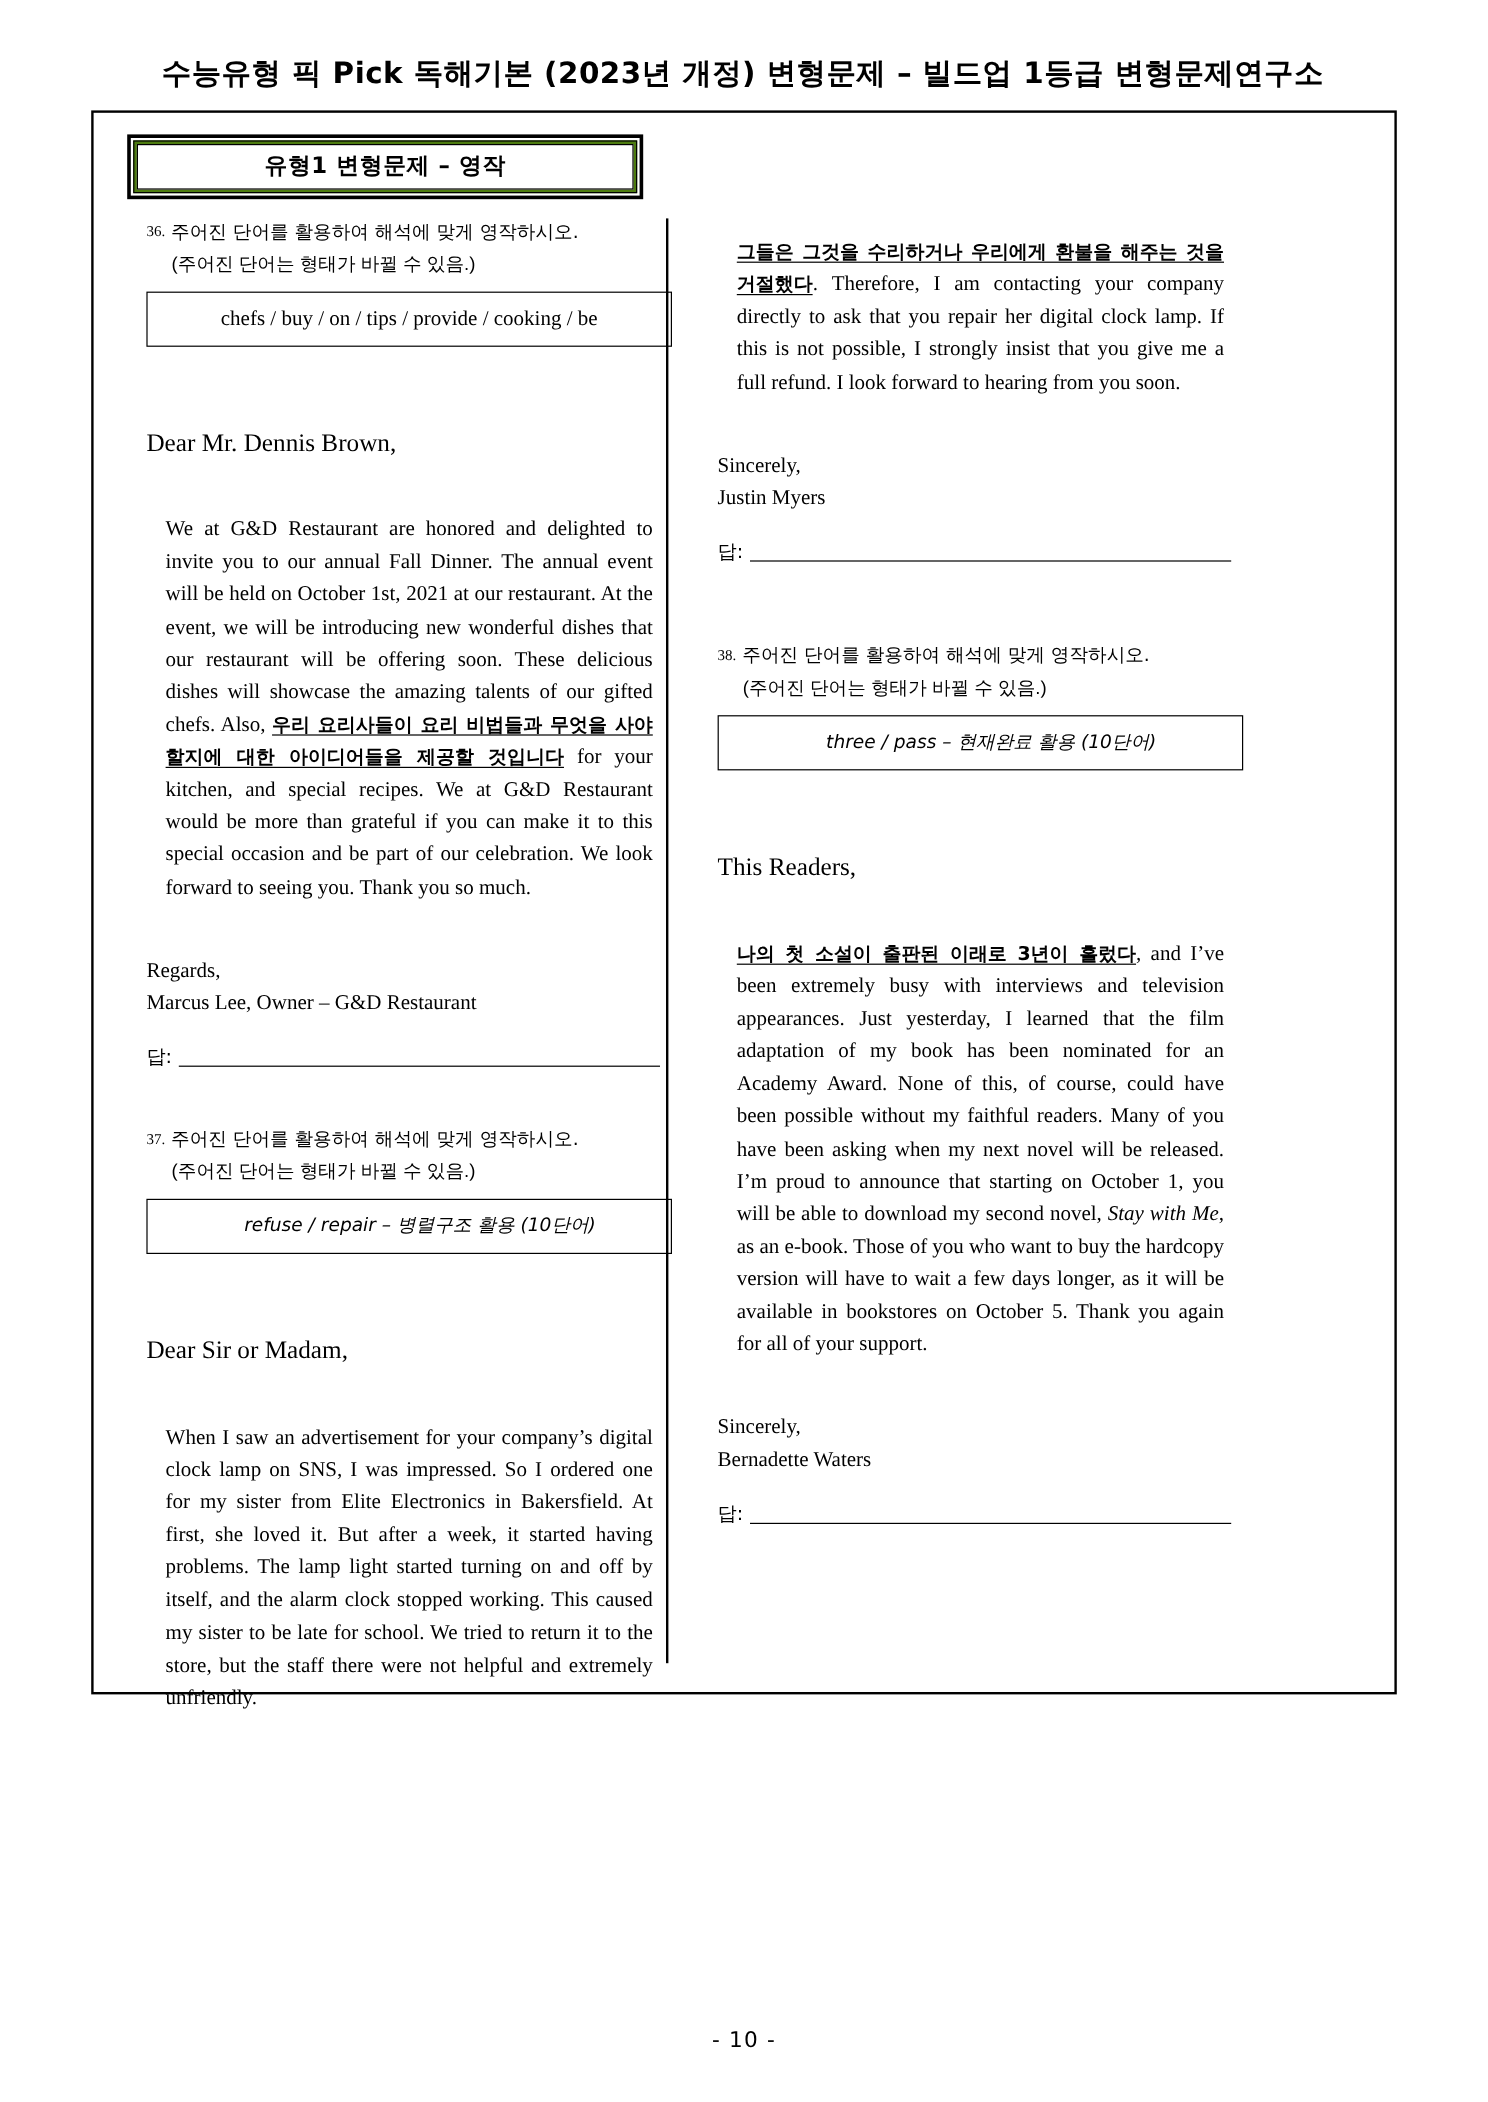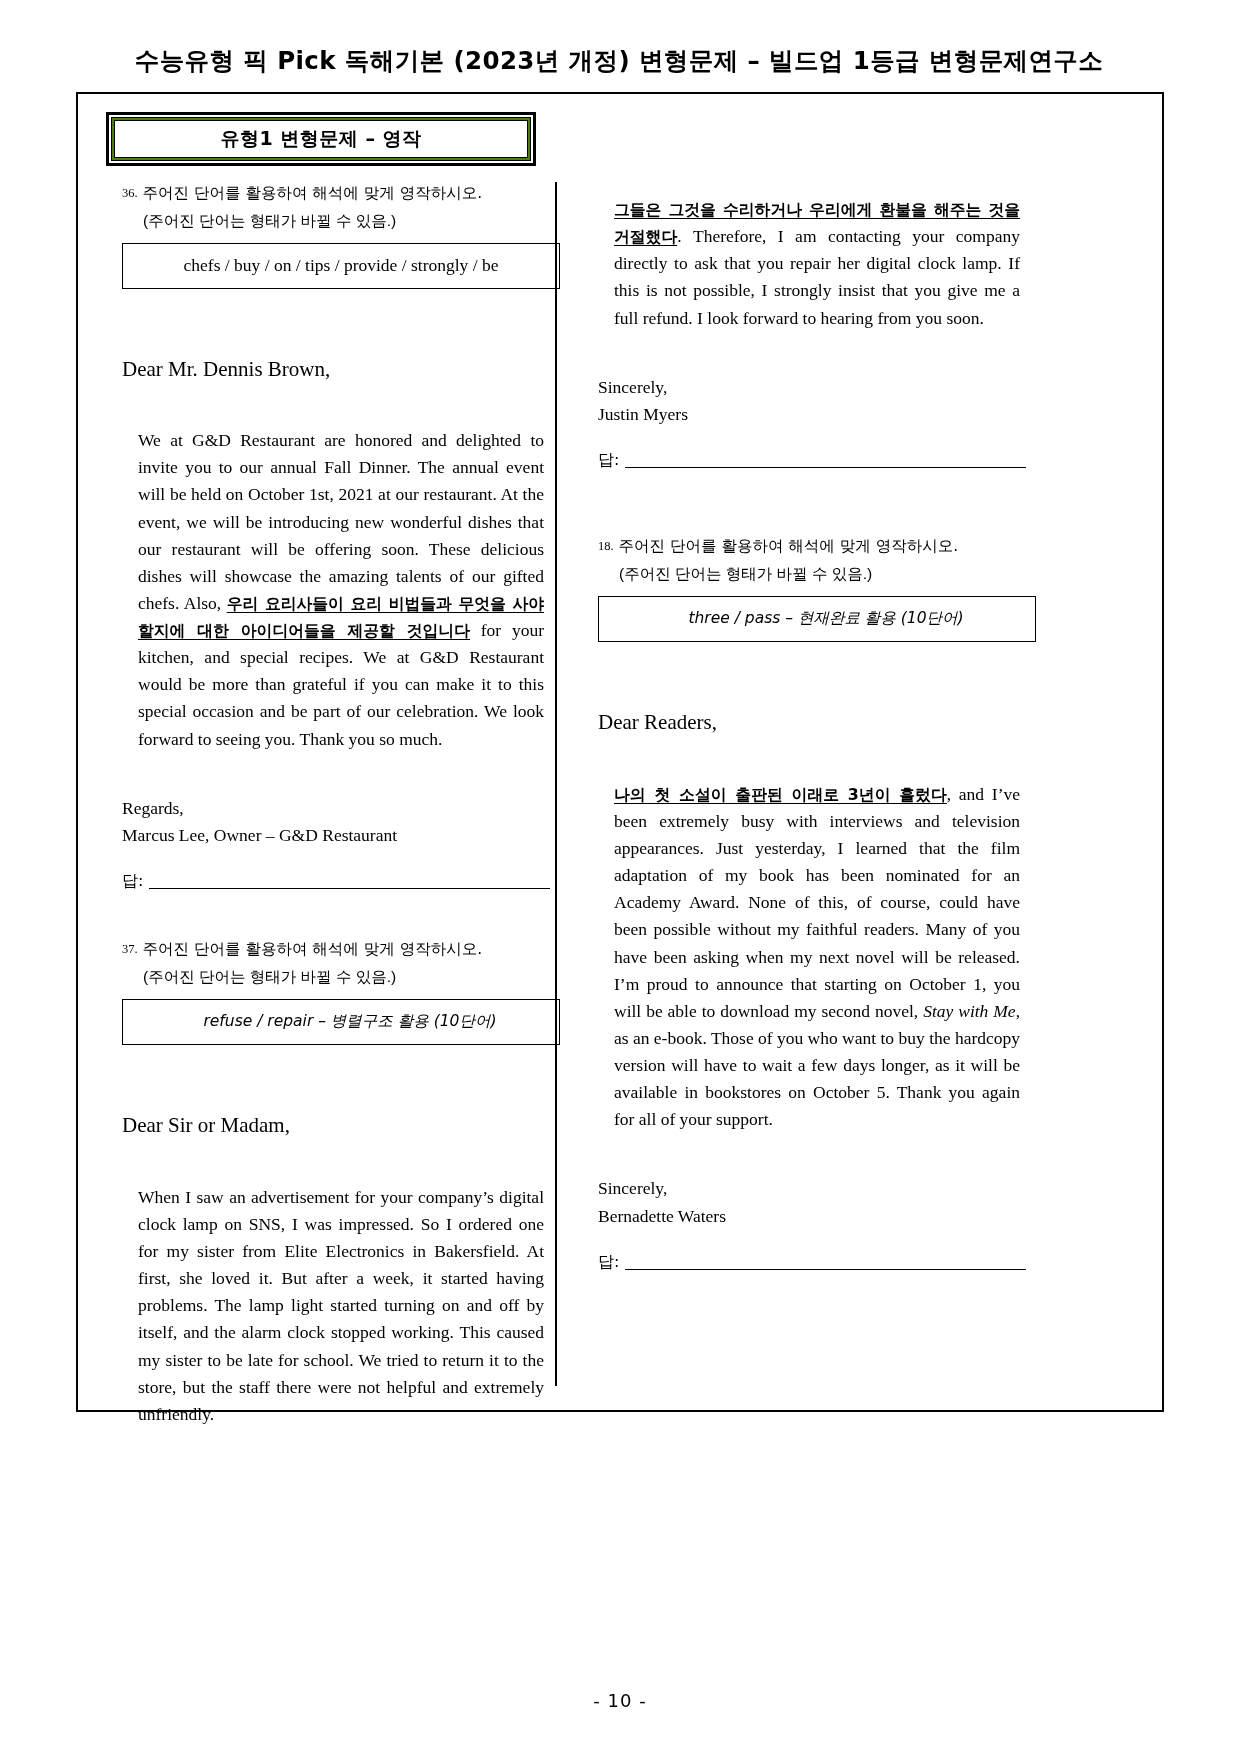--- a/index.html
+++ b/index.html
@@ -210,21 +210,21 @@
     <div class="col col-left">
 
       <div>
         <div class="q-head">
           <span class="q-num">36.</span>
           <span>주어진 단어를 활용하여 해석에 맞게 영작하시오.</span>
         </div>
         <div class="q-sub">(주어진 단어는 형태가 바뀔 수 있음.)</div>
 
         <div class="word-box">
-          <div>chefs / buy / on / tips / provide / strongly / be</div>
+          <div>chefs / buy / on / tips / provide / cooking / be</div>
         </div>
 
         <div class="spacer-lg"></div>
 
         <div class="salutation">Dear Mr. Dennis Brown,</div>
 
         <div class="spacer-md"></div>
 
         <div class="letter">
           <p><span>We at G&amp;D Restaurant are honored and delighted to invite you to our annual Fall Dinner. The annual event will be held on October 1st, 2021 at our restaurant. At the event, we will be introducing new wonderful dishes that our restaurant will be offering soon. These delicious dishes will showcase the amazing talents of our gifted chefs. Also, </span><span class="kr-bold">우리 요리사들이 요리 비법들과 무엇을 사야 할지에 대한 아이디어들을 제공할 것입니다</span><span> for your kitchen, and special recipes. We at G&amp;D Restaurant would be more than grateful if you can make it to this special occasion and be part of our celebration. We look forward to seeing you. Thank you so much.</span></p>
@@ -287,32 +287,32 @@
           <span class="answer-label">답:</span>
           <span class="answer-line"></span>
         </div>
       </div>
 
       <div class="spacer-xl"></div>
       <div class="spacer-sm"></div>
 
       <div>
         <div class="q-head">
-          <span class="q-num">18.</span>
+          <span class="q-num">38.</span>
           <span>주어진 단어를 활용하여 해석에 맞게 영작하시오.</span>
         </div>
         <div class="q-sub">(주어진 단어는 형태가 바뀔 수 있음.)</div>
 
         <div class="word-box single">
           <div class="kr">three / pass – 현재완료 활용 (10단어)</div>
         </div>
 
         <div class="spacer-lg"></div>
 
-        <div class="salutation">Dear Readers,</div>
+        <div class="salutation">This Readers,</div>
 
         <div class="spacer-md"></div>
 
         <div class="letter">
           <p><span class="kr-bold">나의 첫 소설이 출판된 이래로 3년이 흘렀다</span><span>, and I’ve been extremely busy with interviews and television appearances. Just yesterday, I learned that the film adaptation of my book has been nominated for an Academy Award. None of this, of course, could have been possible without my faithful readers. Many of you have been asking when my next novel will be released. I’m proud to announce that starting on October 1, you will be able to download my second novel, </span><span class="italic">Stay with Me</span><span>, as an e-book. Those of you who want to buy the hardcopy version will have to wait a few days longer, as it will be available in bookstores on October 5. Thank you again for all of your support.</span></p>
         </div>
 
         <div class="spacer-md"></div>
 
         <div class="signoff">

